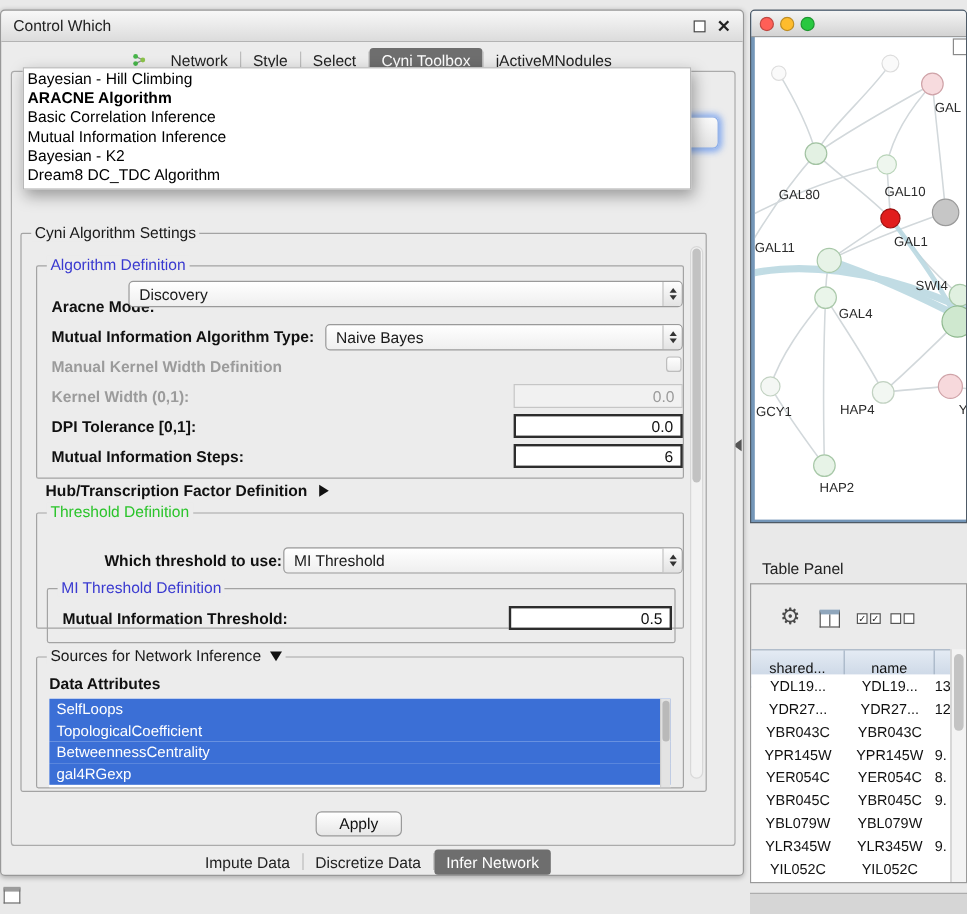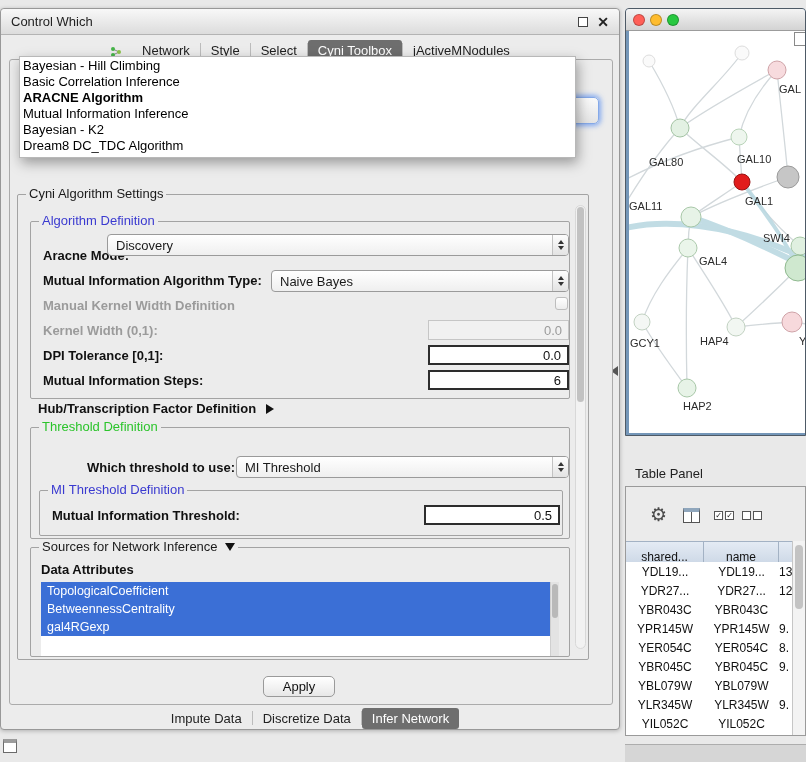--- a/index.html
+++ b/index.html
@@ -9,21 +9,21 @@
 
 
 .cp-win{left:0;top:8px;width:620px;height:722px;background:#ececec;border:1px solid #989898;border-radius:4px;box-shadow:0 1px 4px rgba(0,0,0,.25);}
 .cp-titlebar{position:absolute;left:0;top:0;right:0;height:26px;background:linear-gradient(#f8f8f8,#dcdcdc);border-bottom:1px solid #b3b3b3;border-radius:4px 4px 0 0;display:flex;align-items:center;padding:0 10px;}
 .cp-title{font-size:13px;color:#222;}
 .titlebar-btns{margin-left:auto;display:flex;align-items:center;gap:9px;}
 .float-btn{width:10px;height:10px;border:1.5px solid #444;background:#fff;display:inline-block;}
 .close-btn{font-size:14px;font-weight:bold;color:#222;line-height:1;}
 
 .tabs-row{left:0;top:30px;right:0;height:22px;display:flex;justify-content:center;align-items:center;}
-.tab{display:flex;align-items:flex-end;gap:20px;padding:3px 10px;font-size:13px;color:#222;cursor:default;white-space:nowrap;}
+.tab{display:flex;align-items:center;gap:20px;padding:3px 10px;font-size:13px;color:#222;cursor:default;white-space:nowrap;}
 .tab.selected{background:#6e6e6e;color:#fff;border-radius:3px;}
 .tab-sep{width:1px;height:14px;background:#bcbcbc;}
 
 .content-frame{left:8px;top:50px;width:604px;height:646px;border:1px solid #ababab;border-radius:3px;background:#ececec;z-index:1;}
 .focus-remnant{left:560px;top:88px;width:38px;height:27px;border:1px solid #85a9e8;border-radius:5px;background:linear-gradient(#fafafa,#e4e4e4);box-shadow:0 0 5px 2px rgba(100,150,240,.75);z-index:2;}
 
 .popup{left:18px;top:47px;width:557px;background:#fff;border:1px solid #b8b8b8;box-shadow:2px 5px 12px rgba(0,0,0,.35);padding:1px 0 3px;z-index:50;}
 .popup-prompt{height:17px;line-height:17px;text-align:center;color:#b4b4b4;font-size:13px;}
 .popup-item{height:16px;line-height:16px;padding-left:3px;font-size:13px;color:#000;}
 .popup-item.bold{font-weight:bold;}
@@ -47,21 +47,21 @@
 
 .tfield{position:absolute;height:20px;background:#fff;border:1px solid #9e9e9e;display:flex;align-items:center;justify-content:flex-end;padding-right:6px;font-size:13px;color:#111;}
 .tfield.strong{border:2px solid #2d2d2d;}
 .tfield.disabled{background:#f1f1f1;border:1px solid #c6c6c6;color:#9b9b9b;}
 .checkbox{position:absolute;width:13px;height:13px;border:1px solid #bdbdbd;border-radius:3px;background:linear-gradient(#fefefe,#ededed);}
 
 .hub-row{left:20px;top:206px;display:flex;align-items:center;z-index:3;}
 .tri-right{width:0;height:0;border-top:5px solid transparent;border-bottom:5px solid transparent;border-left:8px solid #111;margin-left:10px;}
 .tri-down{width:0;height:0;border-left:5px solid transparent;border-right:5px solid transparent;border-top:8px solid #111;margin-left:7px;}
 
-.threshold-group{left:12px;top:232px;width:540px;height:112px;}
+.threshold-group{left:12px;top:232px;width:540px;height:97px;}
 .mi-group{left:8px;top:62px;width:524px;height:46px;}
 .sources-group{left:12px;top:352px;width:540px;height:110px;}
 
 .attr-list{position:absolute;left:10px;top:34px;width:518px;height:74px;background:#fff;overflow:hidden;}
 .attr-item{height:18px;line-height:18px;background:#3b6fd6;color:#fff;font-size:12.5px;padding-left:6px;}
 .list-scroll{position:absolute;right:0;top:0;bottom:0;width:9px;background:#e3e3e3;border-left:1px solid #cfcfcf;}
 .list-thumb{position:absolute;left:1px;right:1px;top:2px;height:34px;background:#b9b9b9;border-radius:4px;}
 
 .vscroll{position:absolute;right:2px;top:10px;bottom:10px;width:11px;background:#f2f2f2;border:1px solid #d8d8d8;border-radius:6px;}
 .vthumb{position:absolute;left:1px;right:1px;top:1px;height:195px;background:#c2c2c2;border-radius:5px;}
@@ -148,22 +148,22 @@
       <div class="tab">
           <span>jActiveMNodules</span>
         </div>
     </div>
 
     <div class="abs content-frame"></div>
     <div class="abs focus-remnant"></div>
 
     <div class="abs popup">
       <div class="popup-item">Bayesian - Hill Climbing</div>
+      <div class="popup-item bold">ARACNE Algorithm</div>
       <div class="popup-item">Basic Correlation Inference</div>
-      <div class="popup-item bold">ARACNE Algorithm</div>
       <div class="popup-item">Mutual Information Inference</div>
       <div class="popup-item">Bayesian - K2</div>
       <div class="popup-item">Dream8 DC_TDC Algorithm</div>
     </div>
 
     <div class="abs group settings-group">
       <span class="legend">Cyni Algorithm Settings</span>
 
       <div class="abs group alg-group">
         <span class="legend blue">Algorithm Definition</span>
@@ -223,20 +223,21 @@
         </div>
       </div>
 
       <div class="abs group sources-group">
         <span class="legend legend-flex">
           <span>Sources for Network Inference</span>
           <i class="tri-down"></i>
         </span>
         <span class="abs flabel" style="left:10px;top:14px">Data Attributes</span>
         <div class="attr-list">
+          <div class="attr-item">SelfLoops</div>
           <div class="attr-item">TopologicalCoefficient</div>
           <div class="attr-item">BetweennessCentrality</div>
           <div class="attr-item">gal4RGexp</div>
           <div class="list-scroll">
               <div class="list-thumb"></div>
             </div>
         </div>
       </div>
 
       <div class="vscroll">

